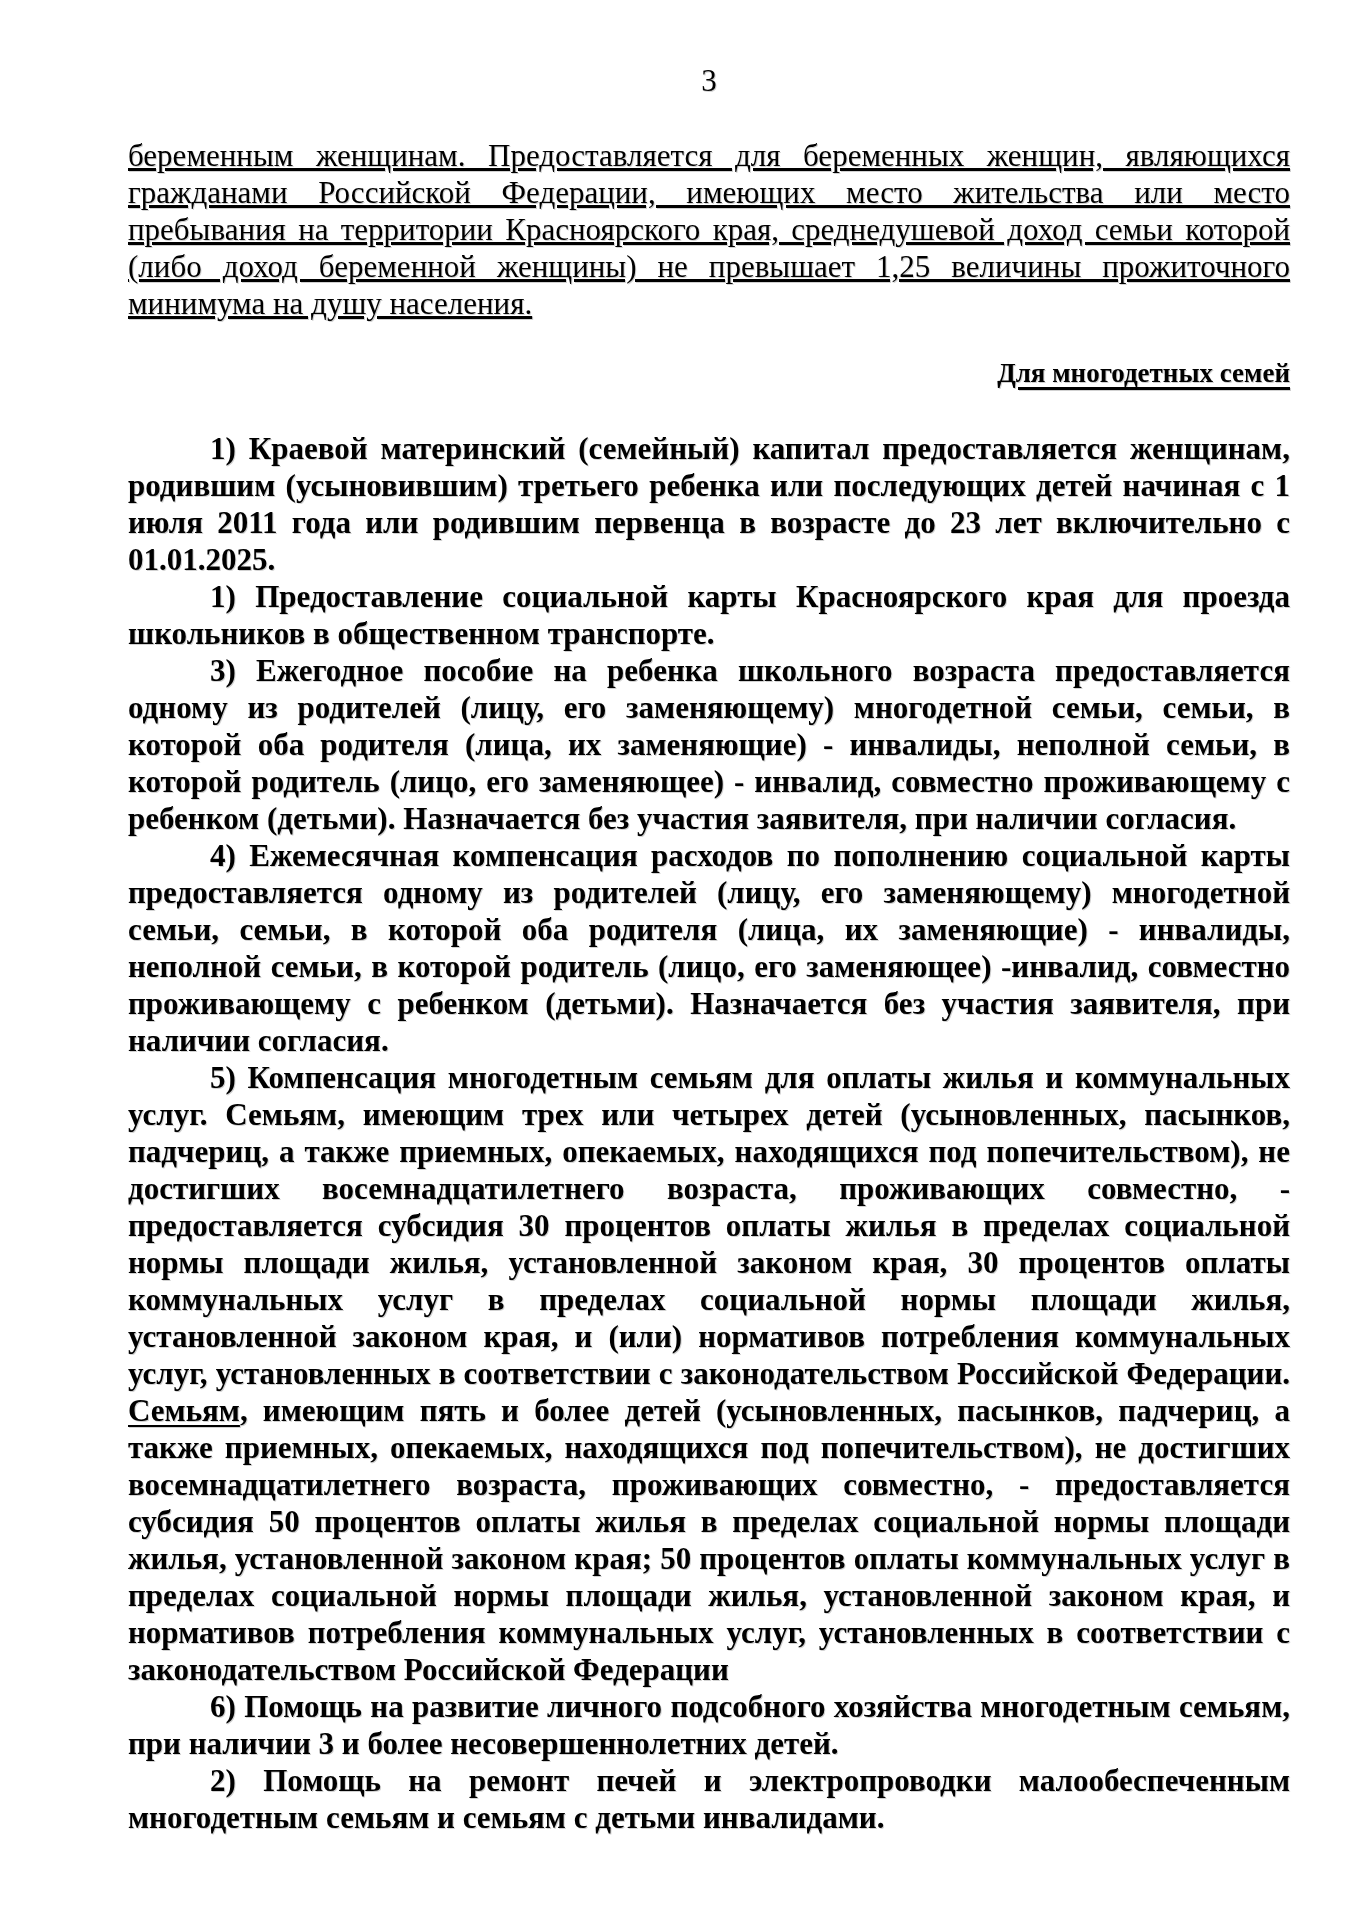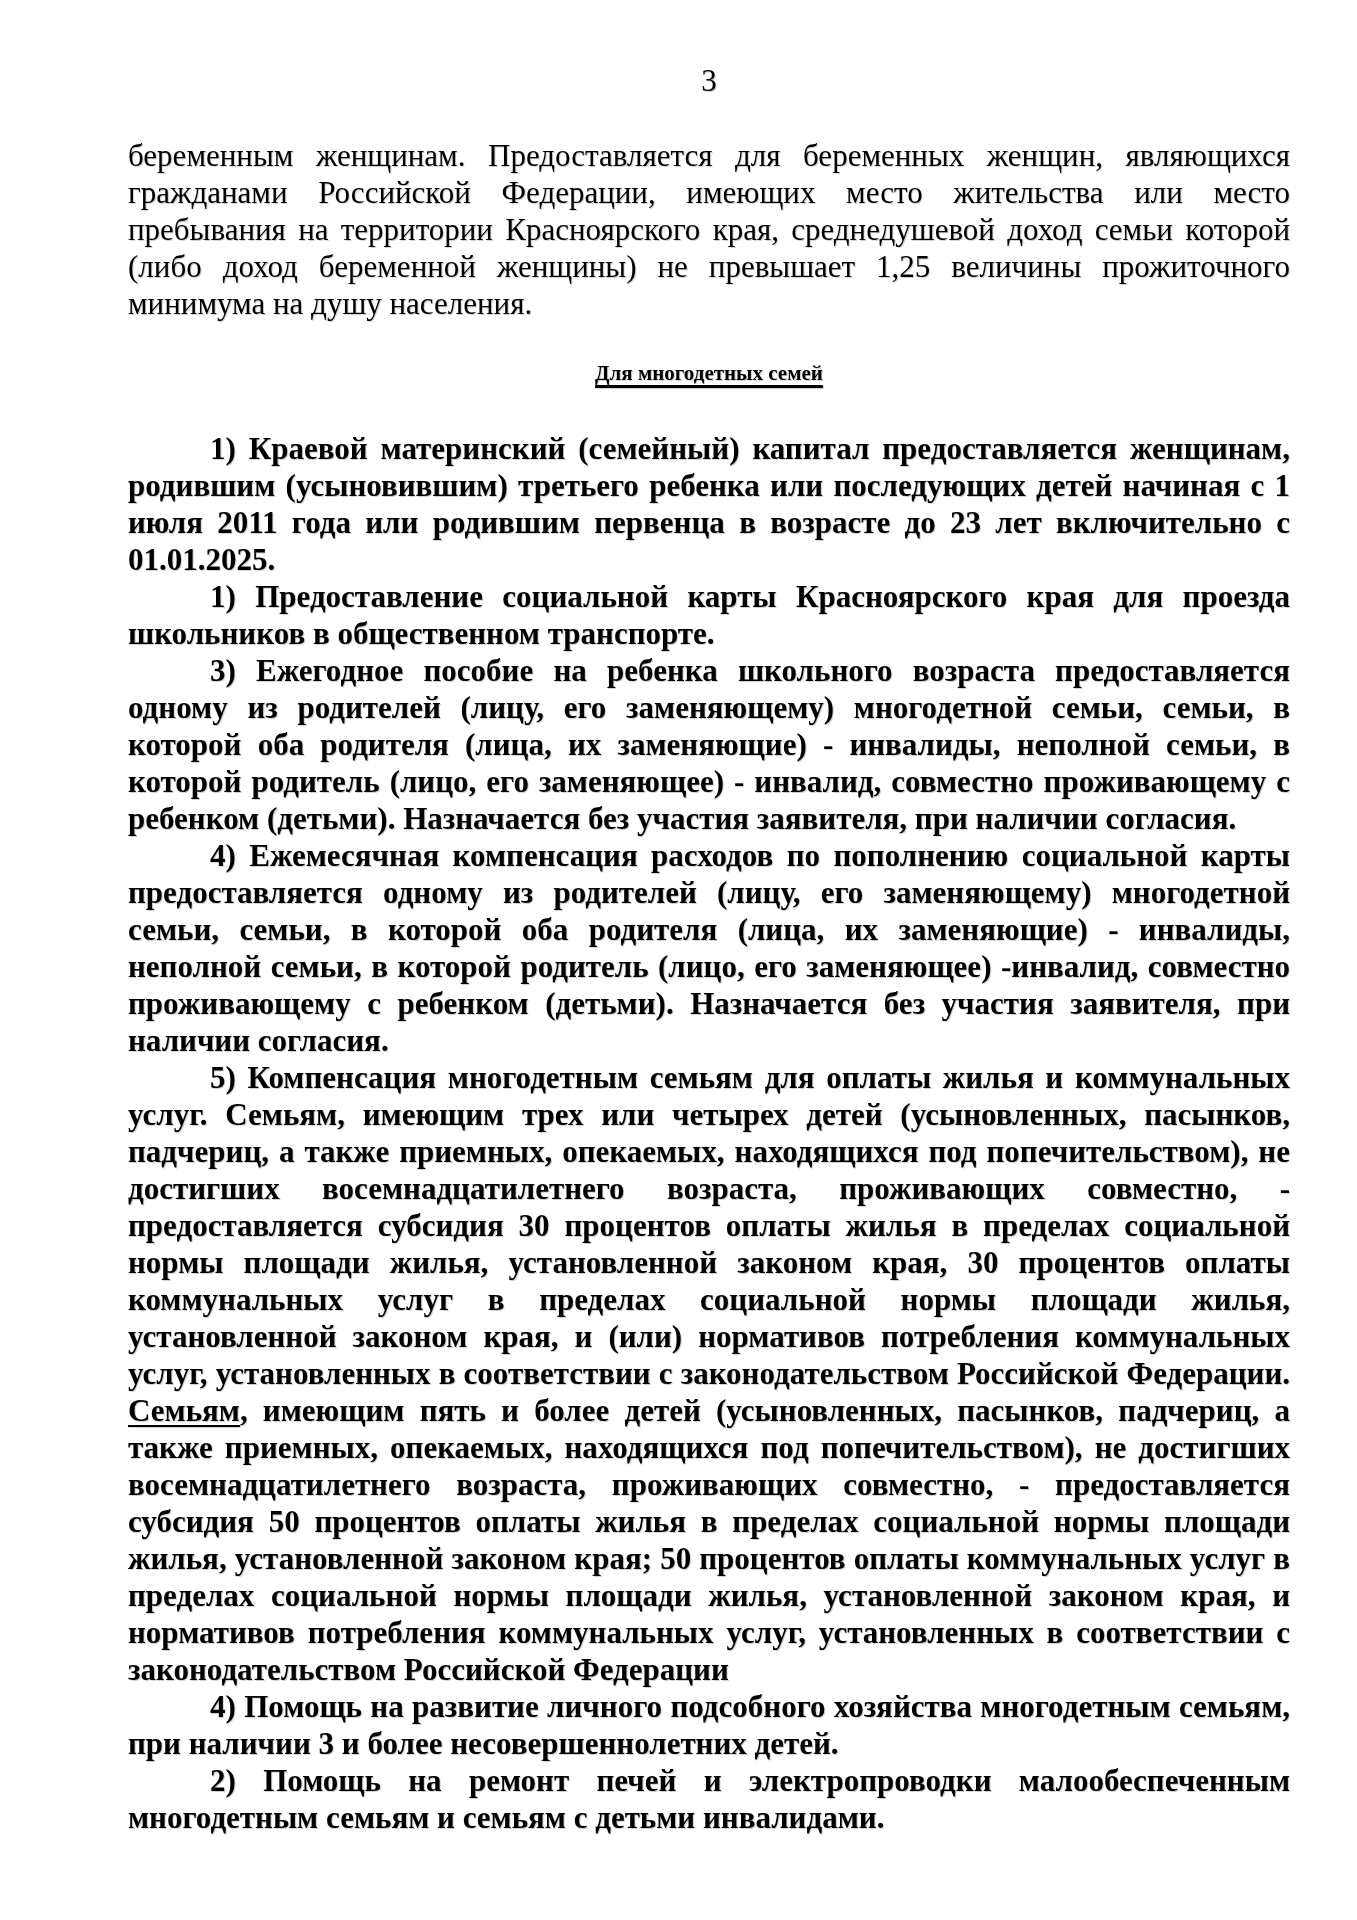--- a/index.html
+++ b/index.html
@@ -24,31 +24,32 @@
   .page-number {
     text-align: center;
     margin: 0 0 38px 0;
   }
   p.para {
     margin: 0;
     text-align: justify;
   }
   p.intro {
     text-indent: 0;
+    text-decoration: underline;
   }
   p.item {
     text-indent: 82px;
     font-weight: bold;
   }
   h2.section-heading {
-    font-size: 21px;
+    font-size: 27px;
     line-height: 37px;
     font-weight: bold;
     margin: 33px 0 38px 0;
-    text-align: center;
+    text-align: right;
   }
   h2.section-heading .heading-text {
     text-decoration: underline;
     text-decoration-thickness: 3px;
     text-underline-offset: 5px;
   }
   .u {
     text-decoration: underline;
     text-decoration-thickness: 2px;
     text-underline-offset: 4px;
@@ -68,17 +69,17 @@
   <p class="para item">1) Краевой материнский (семейный) капитал предоставляется женщинам, родившим (усыновившим) третьего ребенка или последующих детей начиная с 1 июля 2011 года или родившим первенца в возрасте до 23 лет включительно с 01.01.2025.</p>
 
   <p class="para item">1) Предоставление социальной карты Красноярского края для проезда школьников в общественном транспорте.</p>
 
   <p class="para item">3) Ежегодное пособие на ребенка школьного возраста предоставляется одному из родителей (лицу, его заменяющему) многодетной семьи, семьи, в которой оба родителя (лица, их заменяющие) - инвалиды, неполной семьи, в которой родитель (лицо, его заменяющее) - инвалид, совместно проживающему с ребенком (детьми). Назначается без участия заявителя, при наличии согласия.</p>
 
   <p class="para item">4) Ежемесячная компенсация расходов по пополнению социальной карты предоставляется  одному из родителей (лицу, его заменяющему) многодетной семьи, семьи, в которой оба родителя (лица, их заменяющие) - инвалиды, неполной семьи, в которой родитель (лицо, его заменяющее) -инвалид, совместно проживающему с ребенком (детьми). Назначается без участия заявителя, при наличии согласия.</p>
 
   <p class="para item"><span>5) Компенсация многодетным семьям для оплаты жилья и коммунальных услуг. Семьям, имеющим трех или четырех детей (усыновленных, пасынков, падчериц, а также приемных, опекаемых, находящихся под попечительством), не достигших восемнадцатилетнего возраста, проживающих совместно, - предоставляется субсидия 30 процентов оплаты жилья в пределах социальной нормы площади жилья, установленной законом края, 30 процентов оплаты коммунальных услуг в пределах социальной нормы площади жилья, установленной законом края, и (или) нормативов потребления коммунальных услуг, установленных в соответствии с законодательством Российской Федерации. </span><span class="u">Семьям</span><span>, имеющим пять и более детей (усыновленных, пасынков, падчериц, а также приемных, опекаемых, находящихся под попечительством), не достигших восемнадцатилетнего возраста, проживающих совместно, - предоставляется субсидия 50 процентов оплаты жилья в пределах социальной нормы площади жилья, установленной законом края; 50 процентов оплаты коммунальных услуг в пределах социальной нормы площади жилья, установленной законом края, и нормативов потребления коммунальных услуг, установленных в соответствии с законодательством Российской Федерации</span></p>
 
-  <p class="para item">4) Помощь на развитие личного подсобного хозяйства многодетным семьям, при наличии 3 и более несовершеннолетних детей.</p>
+  <p class="para item">6) Помощь на развитие личного подсобного хозяйства многодетным семьям, при наличии 3 и более несовершеннолетних детей.</p>
 
   <p class="para item">2) Помощь на ремонт печей и электропроводки малообеспеченным многодетным семьям и семьям с детьми инвалидами.</p>
 
 </div>
 
 </body></html>

